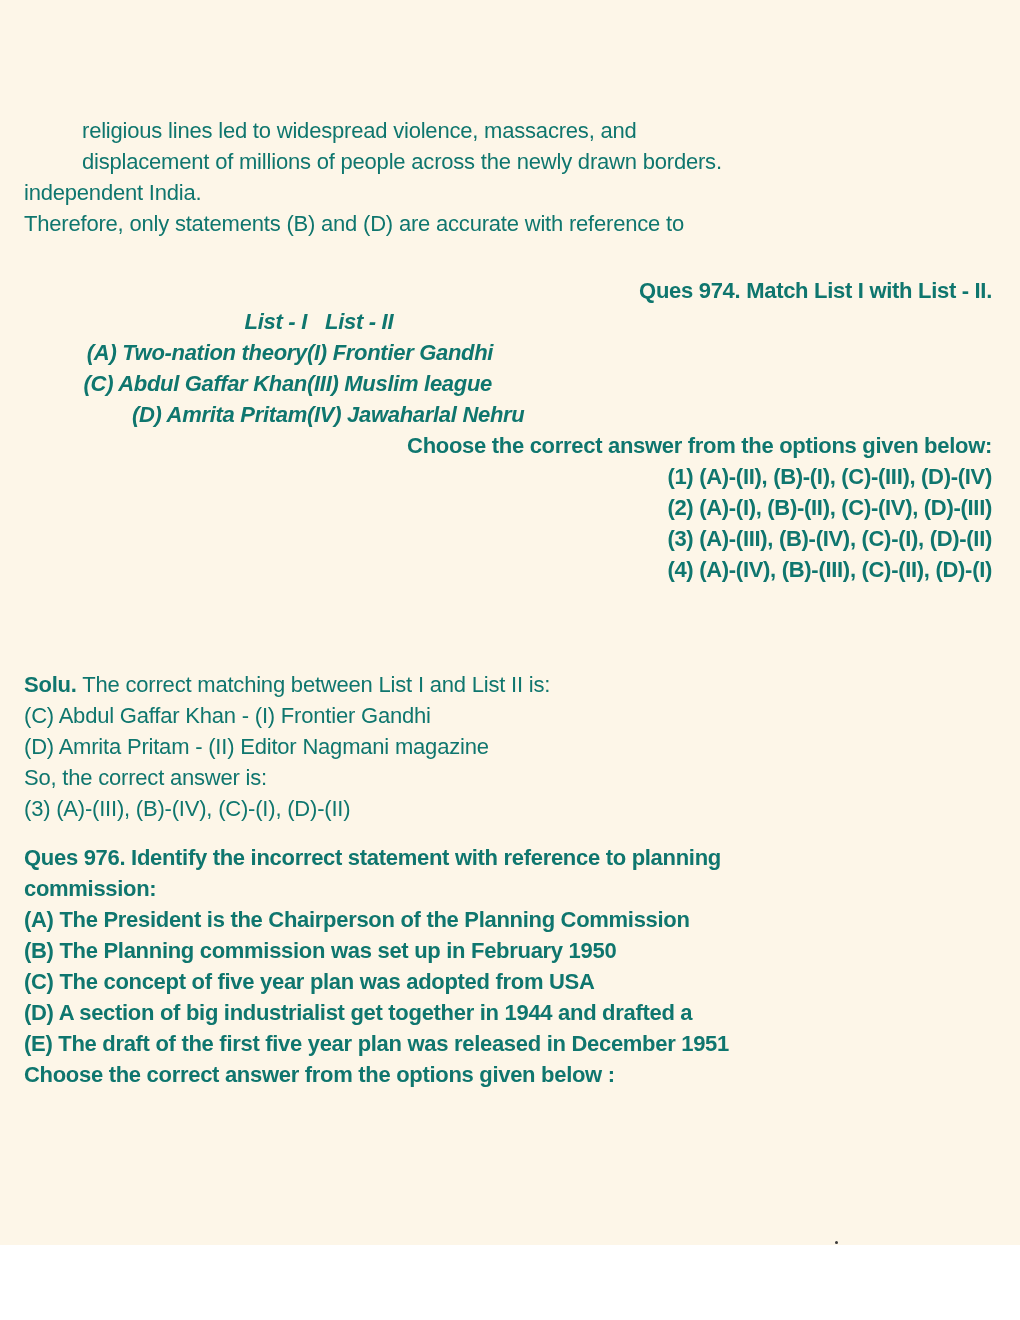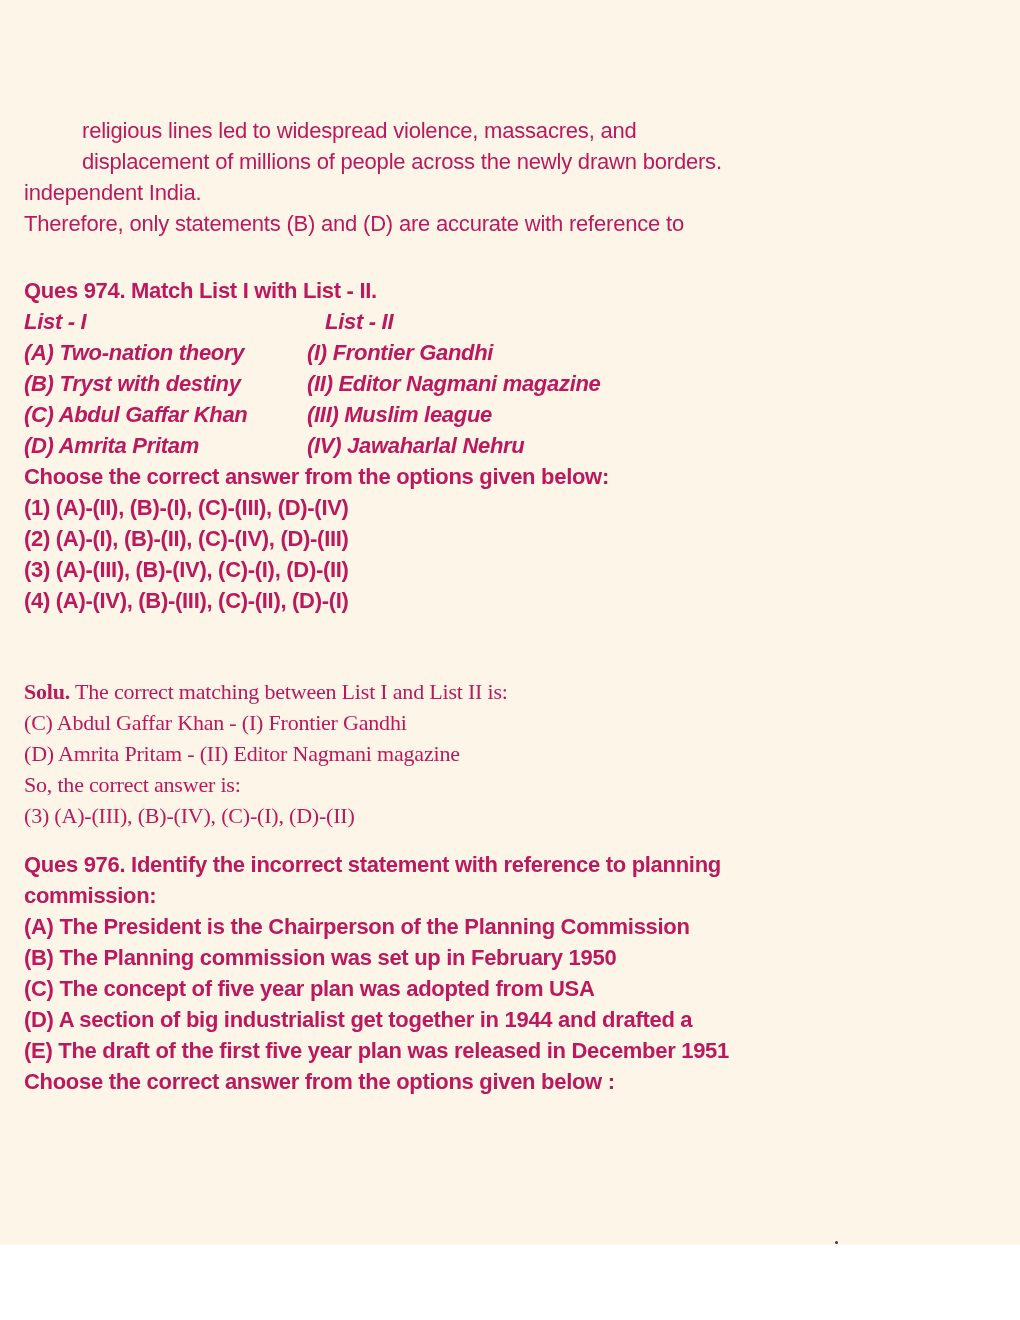--- a/index.html
+++ b/index.html
@@ -22,22 +22,22 @@
   .content {
     position: absolute; top: 0; left: 0; right: 0;
     padding: 115px 28px 0 122px;
     color: #1b1b1b;
     font-size: 22px;
     line-height: 31px;
   }
   .line { white-space: nowrap; letter-spacing: -0.2px; }
   .indented .line { padding-left: 58px; }
   .bold, .bold .line { font-weight: 700; letter-spacing: -0.3px; }
-  .q974 { margin-top: 36px; }
-  .solu { margin-top: 60px; font-family: Liberation Serif, serif; }
+  .q974 { margin-top: 36px; text-align: right; }
+  .solu { margin-top: 84px; }
   .q976 { margin-top: 18px; }
   .row { display: flex; font-style: italic; }
   .col1 { width: 283px; flex: 0 0 283px; white-space: nowrap; }
   .col2 { white-space: nowrap; }
   .hdr-right { padding-left: 18px; }
   .solu-label { font-weight: 700; }
   .footer-band {
     position: absolute; left: 0; top: 1245px;
     width: 1020px; height: 75px;
     background: #ffffff;
@@ -47,21 +47,21 @@
     width: 3px; height: 3px; border-radius: 50%;
     background: #3a3a3a;
   }
 </style>
 </head>
 <body>
 
 <div class="page">
   <div class="cream-area" style="background: rgb(253, 246, 232);"></div>
 
-  <div class="content" style="color: #be185d; padding-left: 24px;">
+  <div class="content" style="color: #0f766e; padding-left: 24px;">
 
     <section>
       <div class="indented">
 
       <div class="line">religious lines led to widespread violence, massacres, and</div>
           <div class="line">displacement of millions of people across the newly drawn borders.</div>
         </div>
       <div>
 
       <div class="line">independent India.</div>
@@ -73,24 +73,20 @@
       <div class="line">Ques 974. Match List I with List - II.</div>
       <div class="row line">
         <span class="col1">List - I</span>
         <span class="col2 hdr-right">List - II</span>
       </div>
       <div>
 
       <div class="row line">
           <span class="col1">(A) Two-nation theory</span>
           <span class="col2">(I) Frontier Gandhi</span>
-        </div>
-          <div class="row line">
-          <span class="col1">(B) Tryst with destiny</span>
-          <span class="col2">(II) Editor Nagmani magazine</span>
         </div>
           <div class="row line">
           <span class="col1">(C) Abdul Gaffar Khan</span>
           <span class="col2">(III) Muslim league</span>
         </div>
           <div class="row line">
           <span class="col1">(D) Amrita Pritam</span>
           <span class="col2">(IV) Jawaharlal Nehru</span>
         </div>
         </div>

